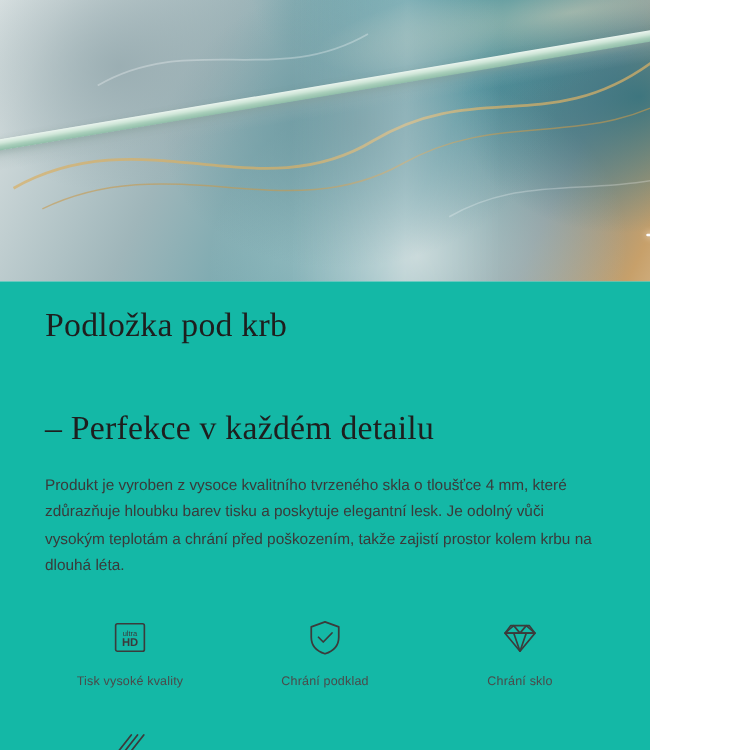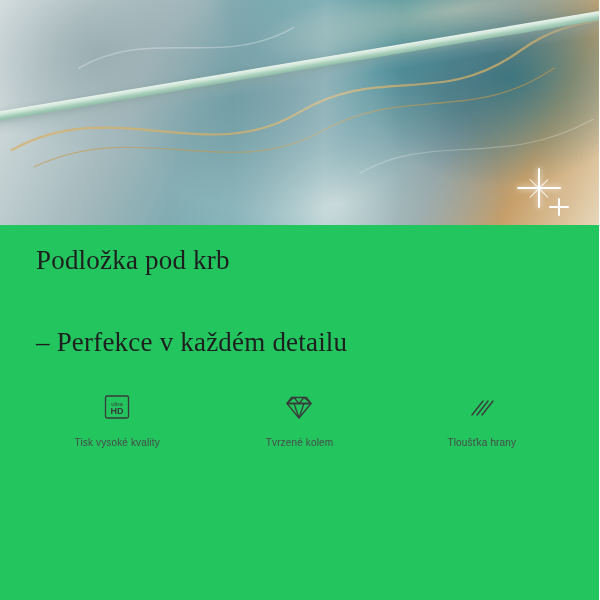--- a/index.html
+++ b/index.html
@@ -10,23 +10,23 @@
     width: 600px;
     height: 600px;
     background: #ffffff;
     font-family: "Liberation Sans", sans-serif;
     color: #2b2b2b;
     overflow: hidden;
   }
 
   .page {
     position: relative;
-    width: 599px;
+    width: 520px;
     height: 600px;
-    background: #22c55e;
+    background: #14b8a6;
     overflow: hidden;
   }
 
   
   .hero {
     position: relative;
     width: 600px;
     height: 225px;
     overflow: hidden;
     background: #ffffff;
@@ -191,47 +191,57 @@
       <div class="bar" style="width:20px; height:1.1px; margin-left:-10px; margin-top:-0.55px; border-radius:2px;"></div>
       <div class="bar" style="width:1.1px; height:18px; margin-left:-0.55px; margin-top:-9px; border-radius:2px;"></div>
     </div>
   </div>
 
   <div class="content">
     <h1 class="title">
       <span>Podložka pod krb</span>
       <span class="line2">– Perfekce v každém detailu</span>
     </h1>
+    <p class="intro">Produkt je vyroben z vysoce kvalitního tvrzeného skla o tloušťce 4 mm, které zdůrazňuje hloubku barev tisku a poskytuje elegantní lesk. Je odolný vůči vysokým teplotám a chrání před poškozením, takže zajistí prostor kolem krbu na dlouhá léta.</p>
   </div>
 
   <div class="features">
 
 
     <div class="feature">
       <div class="ico">
         <svg width="40" height="40" viewBox="0 0 40 40" fill="none" stroke="#3b3b3b" stroke-width="1.3">
           <rect x="8.5" y="9" width="23" height="22" rx="1.5"></rect>
           <text x="20" y="18.6" font-family="Liberation Sans, sans-serif" font-size="6" fill="#3b3b3b" stroke="none" text-anchor="middle">ultra</text>
           <text x="20" y="27" font-family="Liberation Sans, sans-serif" font-size="9" font-weight="bold" fill="#3b3b3b" stroke="none" text-anchor="middle">HD</text>
         </svg>
       </div>
       <div class="cap">Tisk vysoké kvality</div>
     </div>
 
+    <div class="feature">
+      <div class="ico">
+        <svg width="40" height="40" viewBox="0 0 40 40" fill="none" stroke="#3b3b3b" stroke-width="1.4" stroke-linecap="round" stroke-linejoin="round">
+          <path d="M20 7.5l11 4v8.2c0 6.6-4.6 11.2-11 13.3-6.4-2.1-11-6.7-11-13.3V11.5z"></path>
+          <polyline points="14.8,19.8 18.6,23.6 25.6,16.4"></polyline>
+        </svg>
+      </div>
+      <div class="cap">Chrání podklad</div>
+    </div>
 
     <div class="feature">
       <div class="ico">
         <svg width="40" height="40" viewBox="0 0 40 40" fill="none" stroke="#3b3b3b" stroke-width="1.3" stroke-linejoin="round">
           <path d="M8 16.5h24L20 31z"></path>
           <path d="M12.5 10.5h15l4.5 6H8z"></path>
           <path d="M8 16.5l7 -6 5 6 5-6 7 6"></path>
           <path d="M15 16.5L20 31l5-14.5"></path>
         </svg>
       </div>
-      <div class="cap">Tvrzené kolem</div>
+      <div class="cap">Chrání sklo</div>
     </div>
 
     <div class="feature">
       <div class="ico">
         <svg width="40" height="40" viewBox="0 0 40 40" fill="none" stroke="#3b3b3b" stroke-width="1.4" stroke-linecap="round">
           <line x1="10" y1="28" x2="21" y2="14"></line>
           <line x1="15" y1="28" x2="26" y2="14"></line>
           <line x1="20" y1="28" x2="31" y2="14"></line>
         </svg>
       </div>

